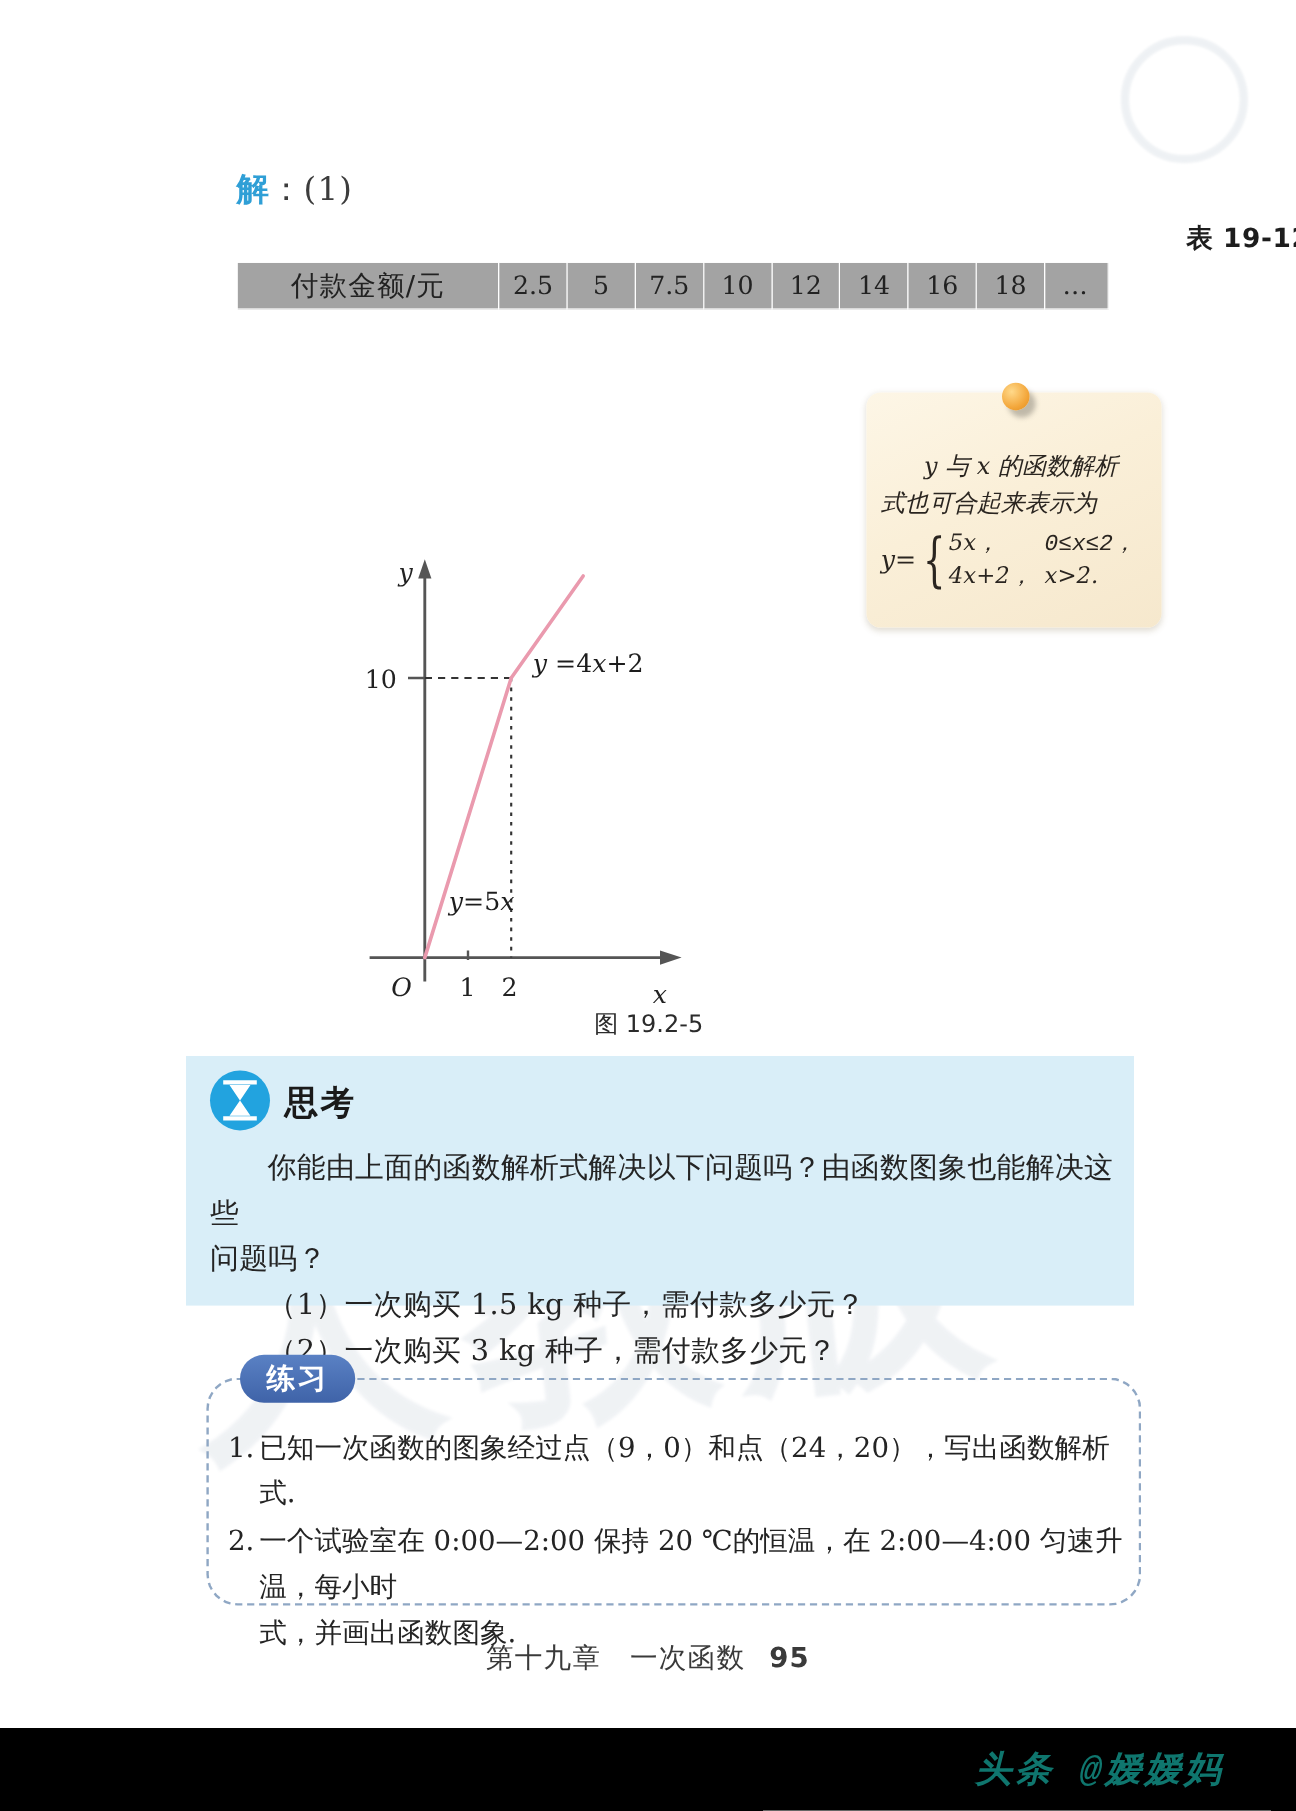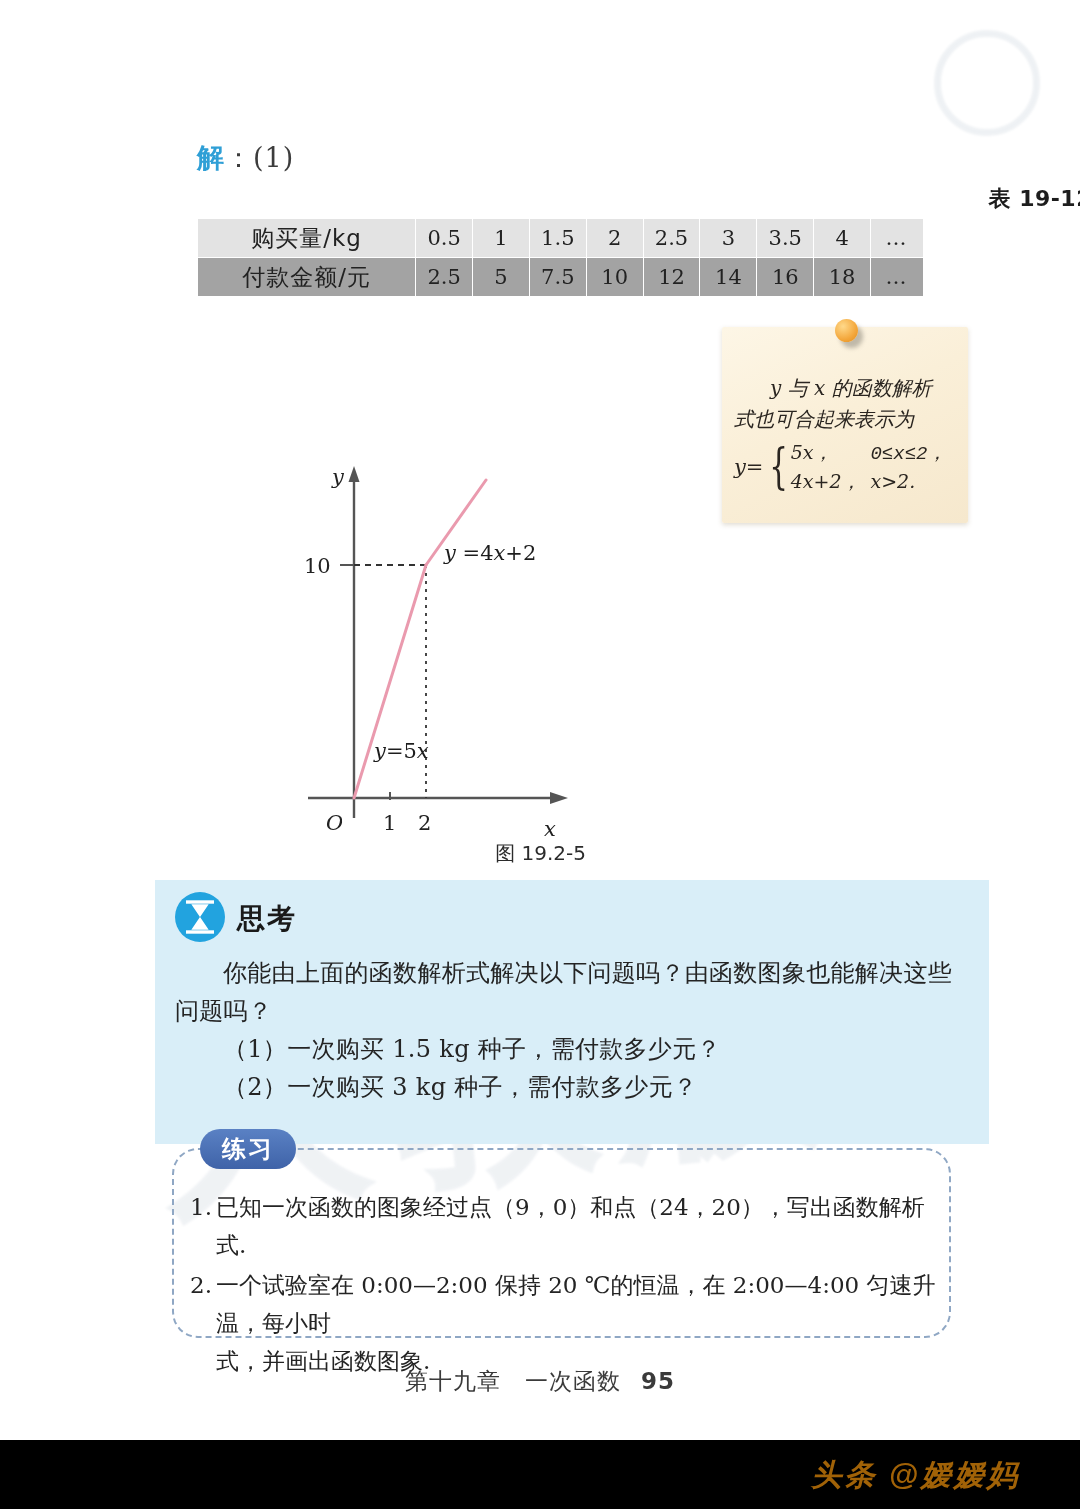--- a/index.html
+++ b/index.html
@@ -90,21 +90,21 @@
     letter-spacing:.4px;
     white-space:nowrap;
   }
 
   
   .sticky {
     position:absolute; left:722px; top:327px;
     width:246px; height:196px;
     background:linear-gradient(155deg,#fdf6e6 0%,#faefd8 45%,#f6e8cd 100%);
     box-shadow:0 2px 5px rgba(120,100,60,.22);
-    border-radius:2px;
+    border-radius:12px;
   }
   .sticky .pin {
     position:absolute; left:50%; top:-8px;
     width:23px; height:23px; margin-left:-10px;
     border-radius:50%;
     background:radial-gradient(circle at 35% 32%, #ffd98a 0%, #f3a63a 62%, #dd8b20 100%);
     box-shadow:5px 6px 4px rgba(120,115,105,.45);
   }
   .sticky-text {
     position:absolute; left:12px; top:46px; right:10px;
@@ -134,23 +134,22 @@
   .fig-caption {
     position:absolute; left:296px; top:840px; width:290px;
     text-align:right; font-size:20px; color:#2b2b2b;
     font-family:"DejaVu Serif", serif;
   }
   .fig-caption .zi { font-family:"DejaVu Sans", sans-serif; }
 
   
   .think-box {
     position:absolute; left:155px; top:880px;
-    width:790px; height:264px;
+    width:790px; height:208px;
     background:#d9eef8;
-    padding-left:44px;
   }
   .think-icon {
     position:absolute; left:20px; top:12px;
     width:50px; height:50px; border-radius:50%;
     background:#22a3df;
   }
   .think-title {
     position:absolute; left:82px; top:20px;
     font-size:28px; font-weight:700; color:#1a1a1a;
     font-family:"DejaVu Sans", sans-serif;
@@ -198,53 +197,41 @@
   .footer .pg { margin-left:20px; font-weight:700; }
 
   
   .bottombar {
     position:absolute; left:0; top:1440px; width:1080px; height:69px;
     background:#000;
   }
   .bottombar .wmtext {
     position:absolute; right:60px; top:50%;
     transform:translateY(-50%);
-    color:#a16207; font-size:30px; font-weight:700;
-    font-family:Liberation Sans, sans-serif;
+    color:#0f766e; font-size:30px; font-weight:700;
+    font-family:Liberation Mono, monospace;
     letter-spacing:3px; font-style:italic;
   }
 </style>
 </head>
 <body>
 
 <div class="page">
 
   <div class="watermark">人教版</div>
   <div class="wm-ring"></div>
 
   <div class="solve-line">
     <span class="jie">解</span><span>：(1)</span>
   </div>
 
   <div class="table-caption">表 19-12</div>
 
   <table class="data-table">
     <tbody>
-        <tr class="r1">
-      <td class="rowhead">购买量/kg</td>
-      <td class="cell">0.5</td>
-      <td class="cell">1</td>
-      <td class="cell">1.5</td>
-      <td class="cell">2</td>
-      <td class="cell">2.5</td>
-      <td class="cell">3</td>
-      <td class="cell">3.5</td>
-      <td class="cell">4</td>
-      <td class="dots">…</td>
-    </tr>
     <tr class="r2">
       <td class="rowhead">付款金额/元</td>
       <td class="cell">2.5</td>
       <td class="cell">5</td>
       <td class="cell">7.5</td>
       <td class="cell">10</td>
       <td class="cell">12</td>
       <td class="cell">14</td>
       <td class="cell">16</td>
       <td class="cell">18</td>

